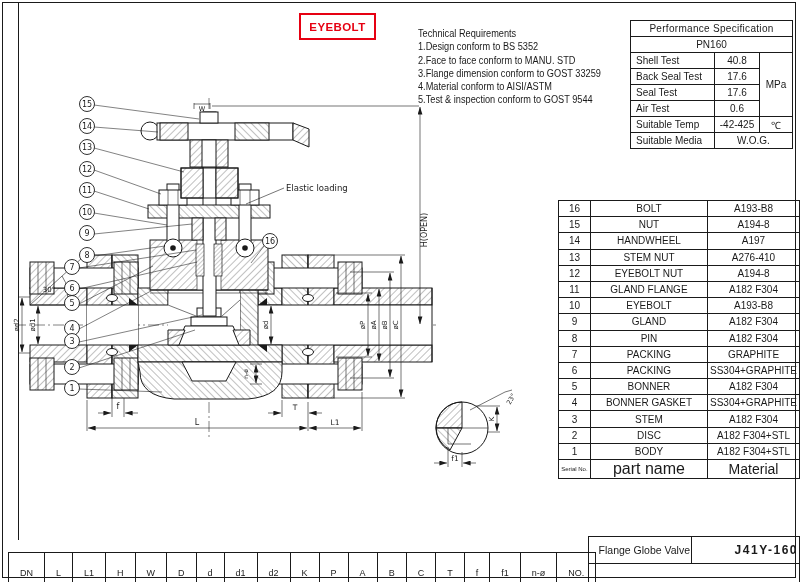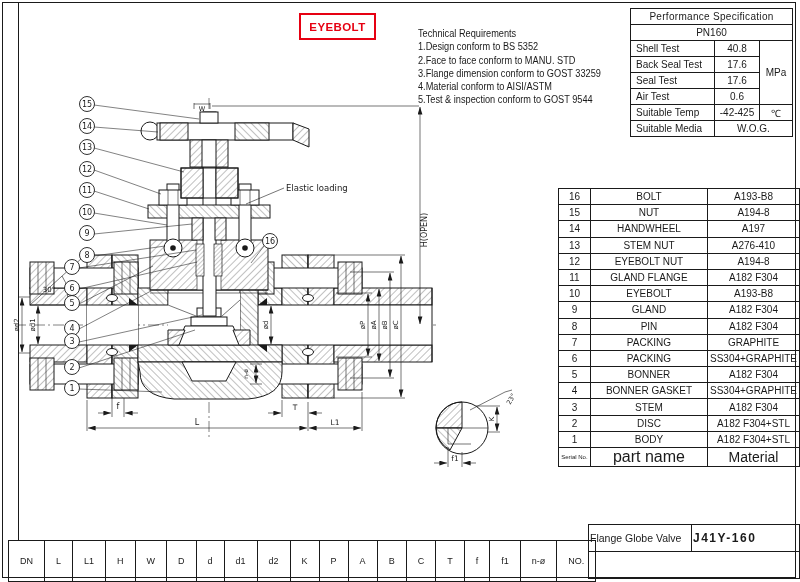--- a/index.html
+++ b/index.html
@@ -19,33 +19,33 @@
   .dim{stroke:#1a1a1a;stroke-width:.6;fill:none}
   .bl{fill:#fff;stroke:#1a1a1a;stroke-width:.9}
   .bt{font-size:8px;text-anchor:middle}
   .dt{font-size:7px;text-anchor:middle}
 
   .stamp{position:absolute;left:299px;top:13px;width:77px;height:27px;border:2.2px solid #e60012;
          box-sizing:border-box;display:flex;align-items:center;justify-content:center;
          color:#e60012;font-weight:bold;font-size:11.5px;letter-spacing:.4px;background:#fff;}
   .techreq{position:absolute;left:418px;top:27px;width:230px;font-size:10px;line-height:13.3px;
            transform:scale(.92,1);transform-origin:0 0;white-space:nowrap;}
-  table{border-collapse:collapse;table-layout:fixed;}
+  table{border-collapse:collapse;table-layout:fixed;margin-top:12px;}
   td,th{border:1px solid #1a1a1a;white-space:nowrap;overflow:hidden;font-weight:normal;}
   .perf{position:absolute;left:630px;top:8px;}
   .perf td{font-size:10px;height:15px;text-align:center;padding:0 2px;}
   .perf td.lbl{text-align:left;padding-left:5px;}
   .perf .ttl{letter-spacing:.3px;}
   .parts{position:absolute;left:558px;top:188px;}
   .parts td{font-size:10px;height:15.2px;text-align:center;padding:0 2px;}
   .parts .serial-hdr{font-size:6px;}
   .dimtab{position:absolute;left:8px;top:540px;}
   .dimtab td{font-size:9px;height:18px;text-align:center;padding:11px;}
   .titleblock{position:absolute;left:588px;top:524px;}
-  .titleblock td{height:24px;text-align:left;}
+  .titleblock td{height:24px;text-align:right;}
   .tb-name{font-size:10.5px;width:100px;}
   .tb-model{font-size:12px;letter-spacing:1.5px;width:105px;font-weight:bold;}
 </style>
 </head>
 <body>
 
 <div class="sheet">
   <div class="frame"></div>
   <div class="frame-left"></div>
 

